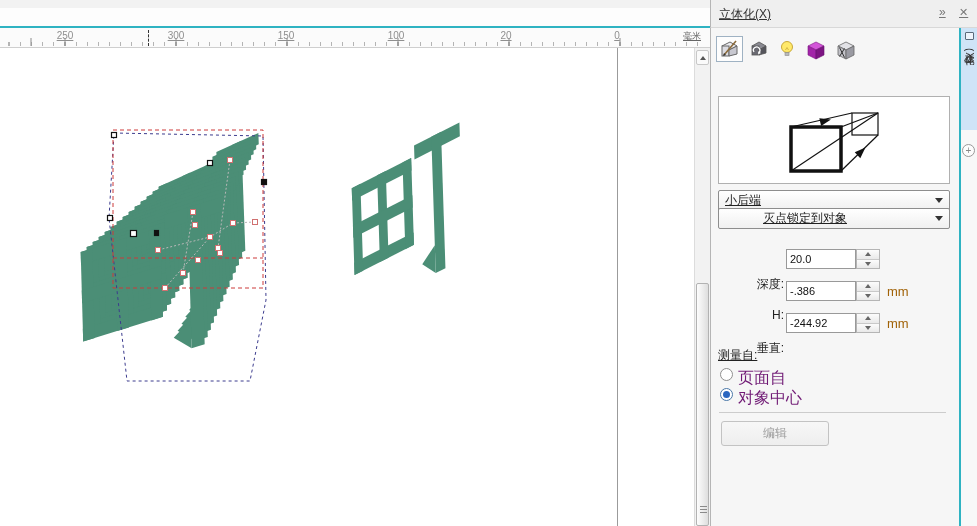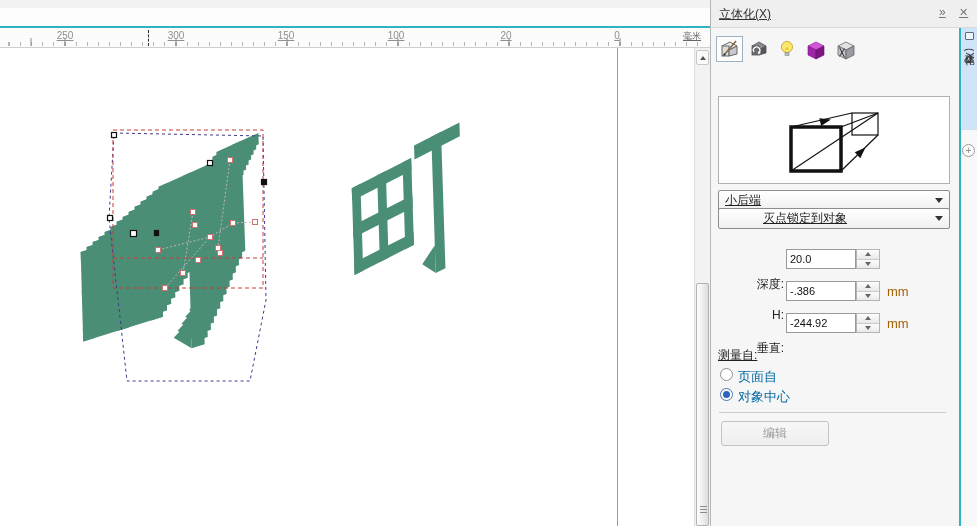--- a/index.html
+++ b/index.html
@@ -77,21 +77,21 @@
     border-bottom:4px solid #666; }
   .tri-d { width:0; height:0; border-left:3px solid transparent; border-right:3px solid transparent;
     border-top:4px solid #666; }
   .unit { position:absolute; left:176px; top:3px; font-size:13px; color:#a16207; }
 
   .radio { position:absolute; left:9px; width:13px; height:13px; border:1px solid #8f8f8f;
     border-radius:50%; background:#fff; }
   .radio.checked { border-color:#4a77a8; }
   .radio.checked::after { content:""; position:absolute; left:2px; top:2px; width:7px; height:7px;
     border-radius:50%; background:#2a66c0; }
-  .rlabel2 { position:absolute; left:27px; top:0; font-size:13px; color:#0369a1;text-align:right; }
+  .rlabel2 { position:absolute; left:27px; top:0; font-size:16px; color:#701a75;text-align:right; }
 
   #panel-sep { left:8px; top:412px; width:227px; height:1px; background:#cccccc; }
   .btn { position:absolute; height:25px; width:108px; border:1px solid #a8a8a8; border-radius:3px;
     background:linear-gradient(#f8f8f8,#e7e7e7); font-size:12px; color:#222;
     display:flex; align-items:center; justify-content:center; }
   .btn.disabled { color:#9b9b9b; border-color:#c3c3c3; background:linear-gradient(#f7f7f7,#eeeeee);text-align:right; }
   .btn.default { border-color:#6d7c8a; }
 
   
   #tabstrip { left:959px; top:28px; width:18px; height:498px; background:#f8f8f8;

